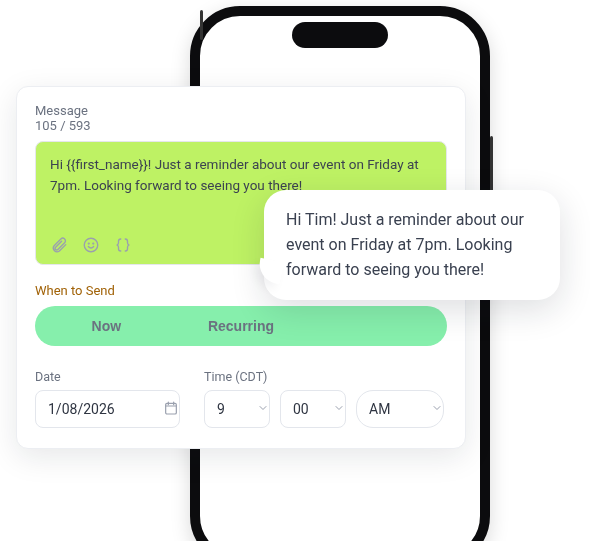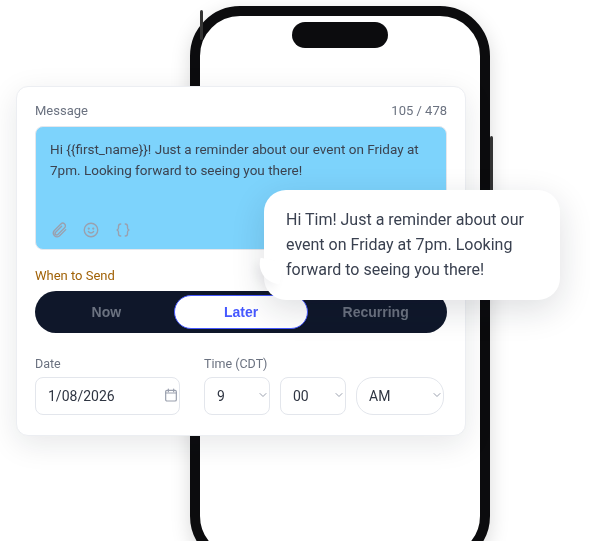--- a/index.html
+++ b/index.html
@@ -61,26 +61,27 @@
     padding: 16px 18px 20px;
     z-index: 2;
   }
   .row-header {
     display: flex;
     justify-content: space-between;
     align-items: baseline;
     font-size: 13px;
     color: #6b7280;
     margin-bottom: 8px;
+    flex-direction: column;
   }
   .msg-box {
     border: 1px solid #e5e7ec;
     border-radius: 8px;
     padding: 12px 14px 10px;
-    background: #7dd3fc;
+    background: #bef264;
   }
   .msg-text {
     font-size: 13.5px;
     line-height: 1.55;
     color: #3c4350;
     min-height: 68px;
   }
   .msg-toolbar {
     display: flex;
     gap: 14px;
@@ -94,21 +95,21 @@
   .section-label {
     font-size: 13px;
     color: #a16207;
     margin-top: 18px;
     margin-bottom: 8px;
   }
 
   .seg {
     display: grid;
     grid-template-columns: 1fr 1fr 1fr;
-    background: #0f172a;
+    background: #86efac;
     border-radius: 999px;
     padding: 4px;
     align-items: center;
   }
   .seg button {
     appearance: none;
     border: none;
     background: transparent;
     font-size: 14px;
     font-weight: 600;
@@ -186,21 +187,21 @@
 <body>
 
 <div class="phone">
   <div class="notch"></div>
 </div>
 
 <div class="card">
 
   <div class="row-header">
     <span>Message</span>
-    <span>105 / 478</span>
+    <span>105 / 593</span>
   </div>
 
   <div class="msg-box">
     <div class="msg-text">Hi {{first_name}}! Just a reminder about our event on Friday at 7pm. Looking forward to seeing you there!</div>
     <div class="msg-toolbar">
       <span class="ic">
         <svg width="18" height="18" viewBox="0 0 24 24" fill="none" stroke-width="1.8" stroke-linecap="round" stroke-linejoin="round">
             <path d="M21 11.5l-8.5 8.5a5 5 0 0 1-7-7l9-9a3.5 3.5 0 0 1 5 5l-9 9a2 2 0 0 1-3-3l8-8"></path>
           </svg>
       </span>
@@ -218,21 +219,20 @@
             <path d="M15 4c2 0 3 1 3 3v2c0 1.5 .8 2.5 2 3-1.2 .5-2 1.5-2 3v2c0 2-1 3-3 3"></path>
           </svg>
       </span>
     </div>
   </div>
 
   <div class="section-label">When to Send</div>
 
   <div class="seg">
     <button>Now</button>
-    <button class="active">Later</button>
     <button>Recurring</button>
   </div>
 
   <div class="dt-row">
     <div class="dt-col">
       <div class="lbl">Date</div>
       <div class="field date">
         <span class="val">1/08/2026</span>
         <span>
           <svg width="16" height="16" viewBox="0 0 24 24" fill="none" stroke-width="1.8" stroke-linecap="round" stroke-linejoin="round">

